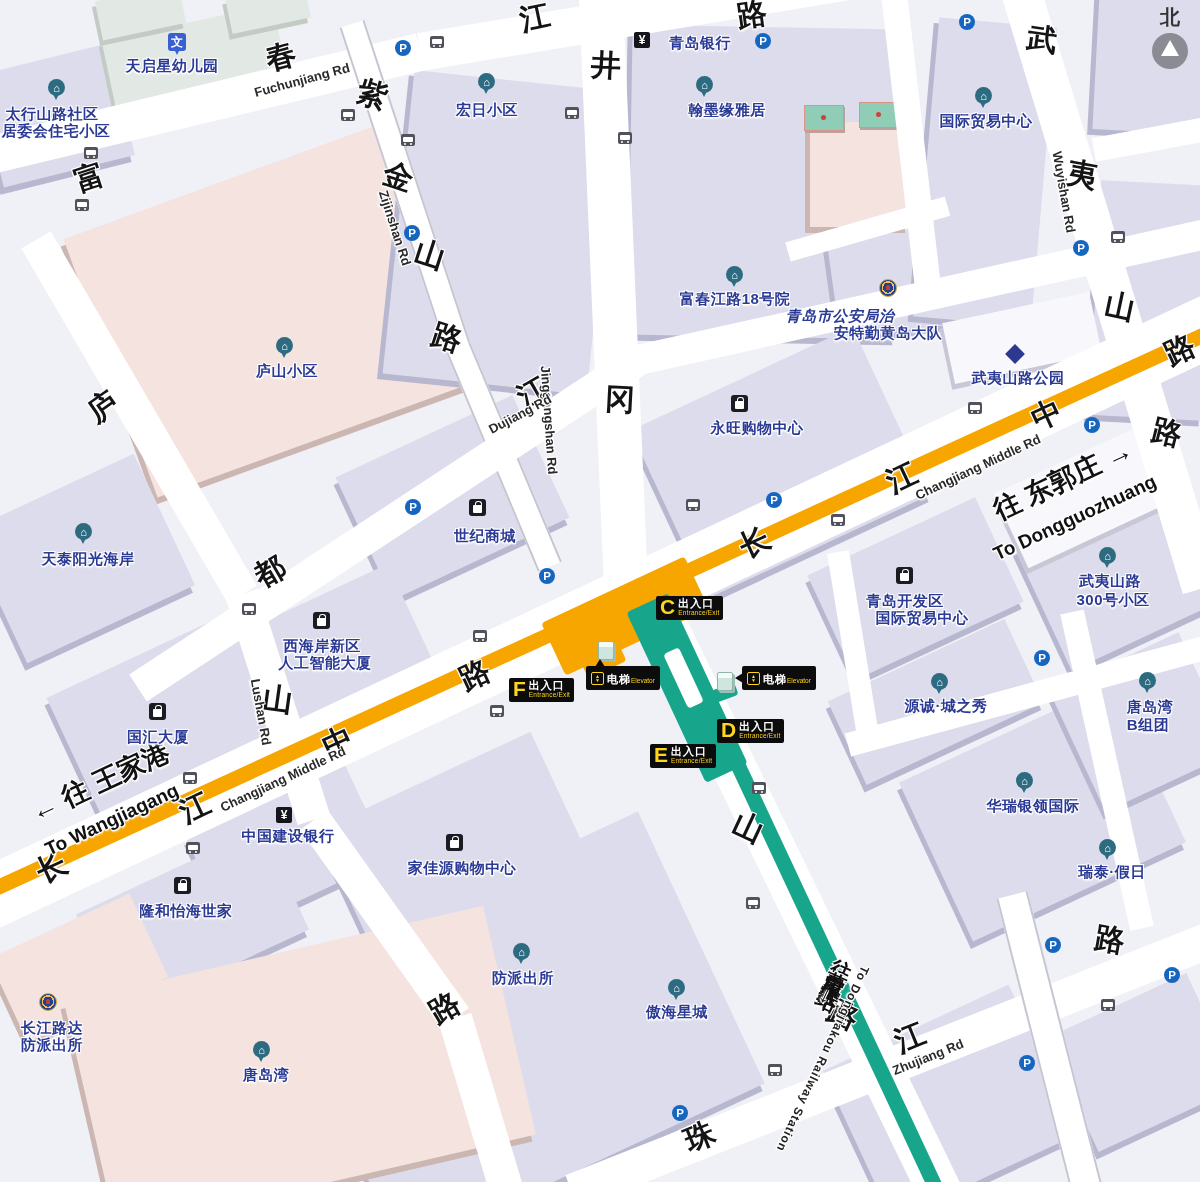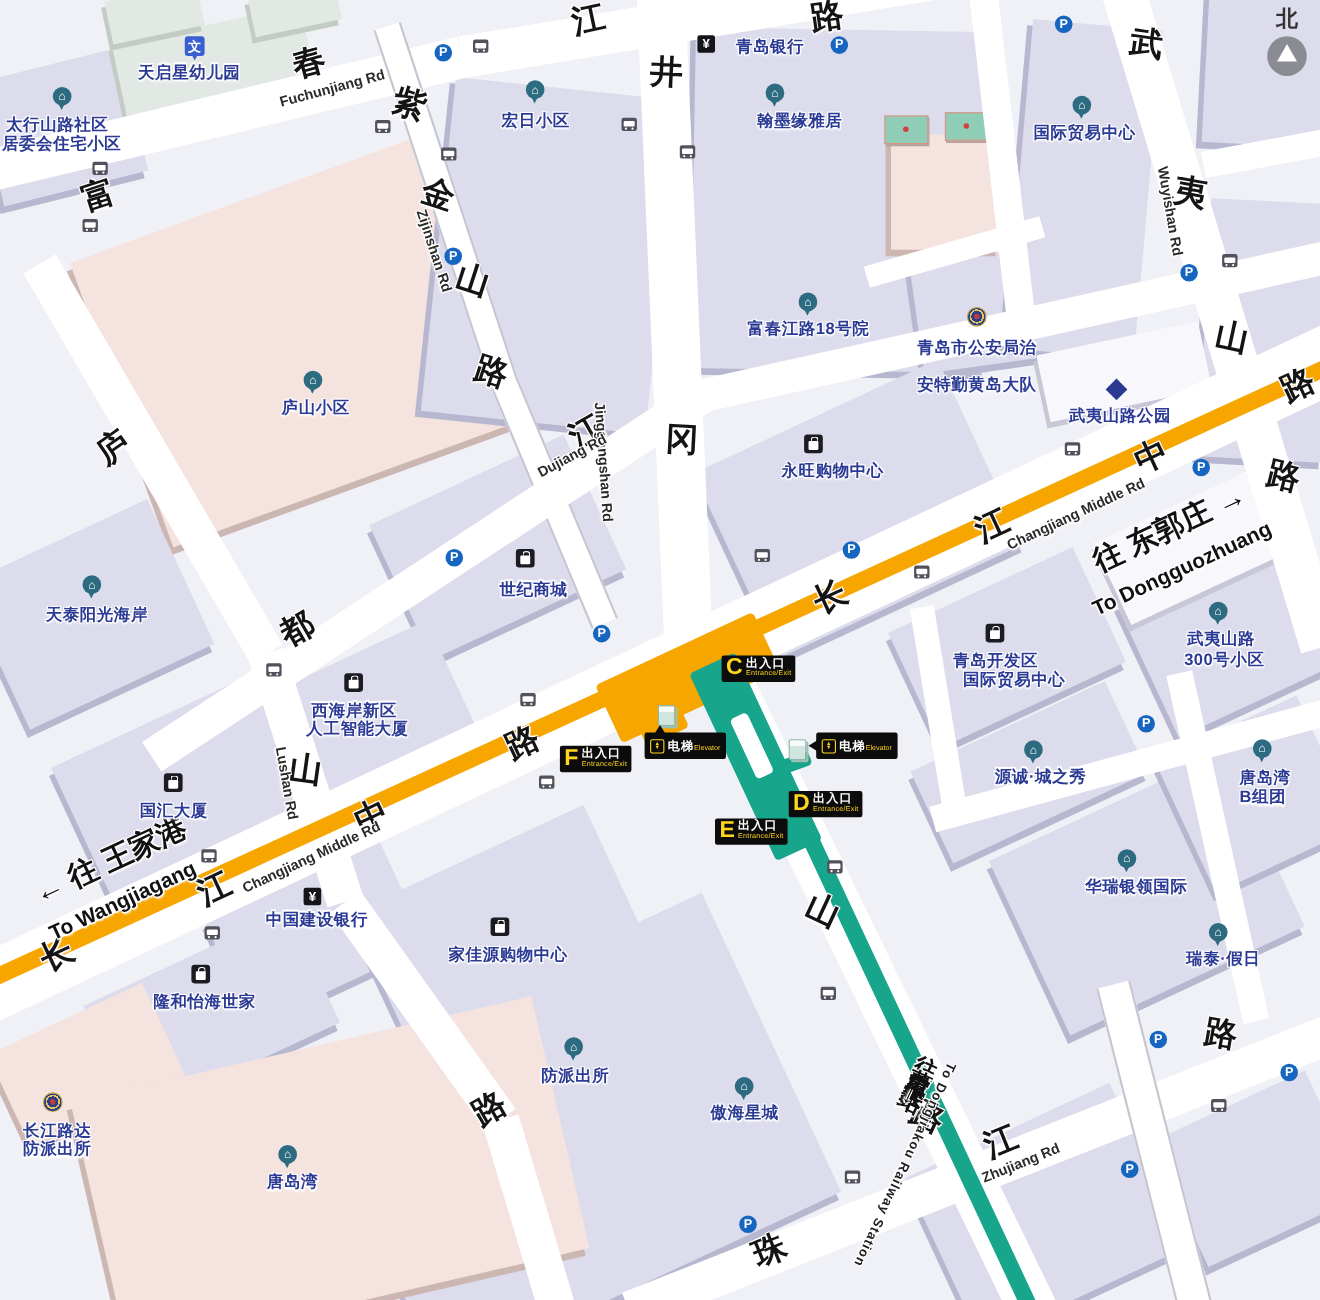--- a/index.html
+++ b/index.html
@@ -191,22 +191,22 @@
     <div class="plabel halo lv3" style="left: 56px; top: 131px; transform: translate(-50%, -50%);">居委会住宅小区</div>
     <div class="icn poi-house" style="left: 478px; top: 73px; z-index: 21;">⌂</div>
     <div class="plabel halo lv3" style="left: 487px; top: 110px; transform: translate(-50%, -50%);">宏日小区</div>
     <div class="icn poi-bank" style="left: 634px; top: 32px; z-index: 21;">¥</div>
     <div class="plabel halo lv3" style="left: 700px; top: 43px; transform: translate(-50%, -50%);">青岛银行</div>
     <div class="icn poi-house" style="left: 696px; top: 76px; z-index: 21;">⌂</div>
     <div class="plabel halo lv3" style="left: 727px; top: 110px; transform: translate(-50%, -50%);">翰墨缘雅居</div>
     <div class="icn poi-house" style="left: 726px; top: 266px; z-index: 21;">⌂</div>
     <div class="plabel halo lv3" style="left: 735px; top: 299px; transform: translate(-50%, -50%);">富春江路18号院</div>
     <div class="icn poi-police" style="left: 879px; top: 279px; z-index: 21;"></div>
-    <div class="plabel halo lv3" style="left: 888px; top: 316px; transform: translate(-50%, -50%);">青岛市公安局治</div>
-    <div class="plabel halo lv3" style="left: 888px; top: 333px; transform: translate(-50%, -50%); margin-top: 17px;">安特勤黄岛大队</div>
+    <div class="plabel halo lv3" style="left: 840px; top: 316px; transform: translate(-50%, -50%); font-style: italic;">青岛市公安局治</div>
+    <div class="plabel halo lv3" style="left: 888px; top: 333px; transform: translate(-50%, -50%);">安特勤黄岛大队</div>
     <div class="icn poi-house" style="left: 975px; top: 87px; z-index: 21;">⌂</div>
     <div class="plabel halo lv3" style="left: 986px; top: 121px; transform: translate(-50%, -50%);">国际贸易中心</div>
     <div class="icn poi-park" style="left: 1008px; top: 347px; z-index: 21; transform: rotate(45deg);"></div>
     <div class="plabel halo lv3" style="left: 1018px; top: 378px; transform: translate(-50%, -50%);">武夷山路公园</div>
     <div class="icn poi-house" style="left: 276px; top: 337px; z-index: 21;">⌂</div>
     <div class="plabel halo lv3" style="left: 287px; top: 371px; transform: translate(-50%, -50%);">庐山小区</div>
     <div class="icn poi-house" style="left: 75px; top: 523px; z-index: 21;">⌂</div>
     <div class="plabel halo lv3" style="left: 88px; top: 559px; transform: translate(-50%, -50%); text-align: right;">天泰阳光海岸</div>
     <div class="icn poi-shop" style="left: 469px; top: 499px; z-index: 21;"></div>
     <div class="plabel halo lv3" style="left: 485px; top: 536px; transform: translate(-50%, -50%);">世纪商城</div>

